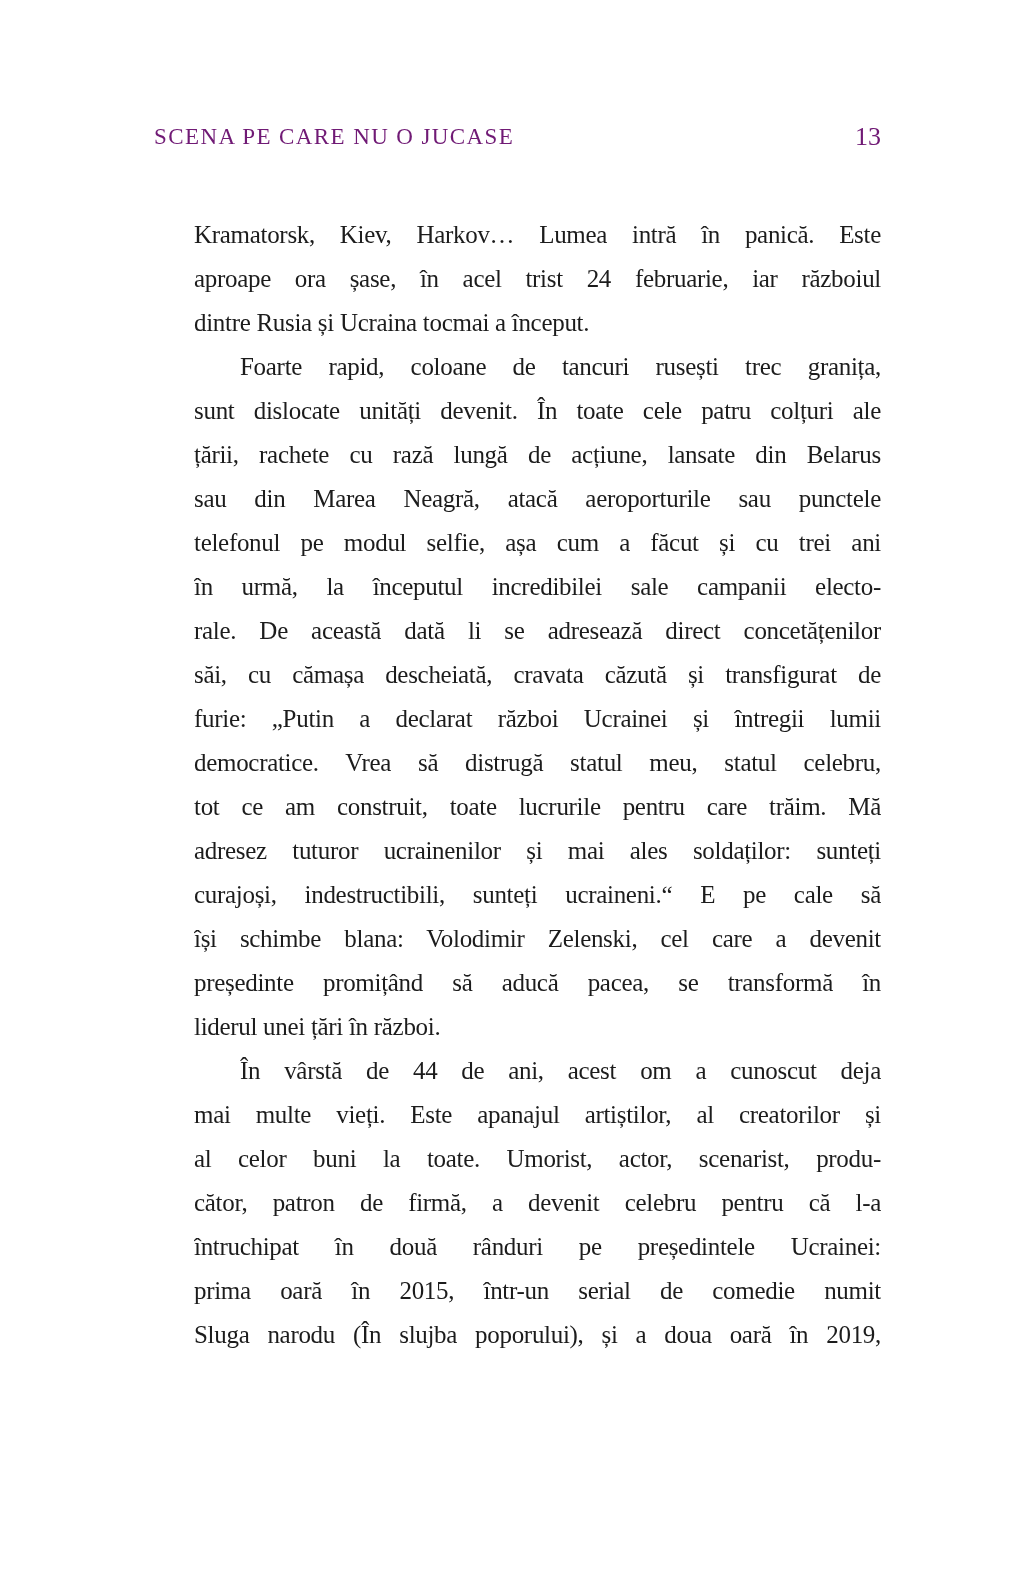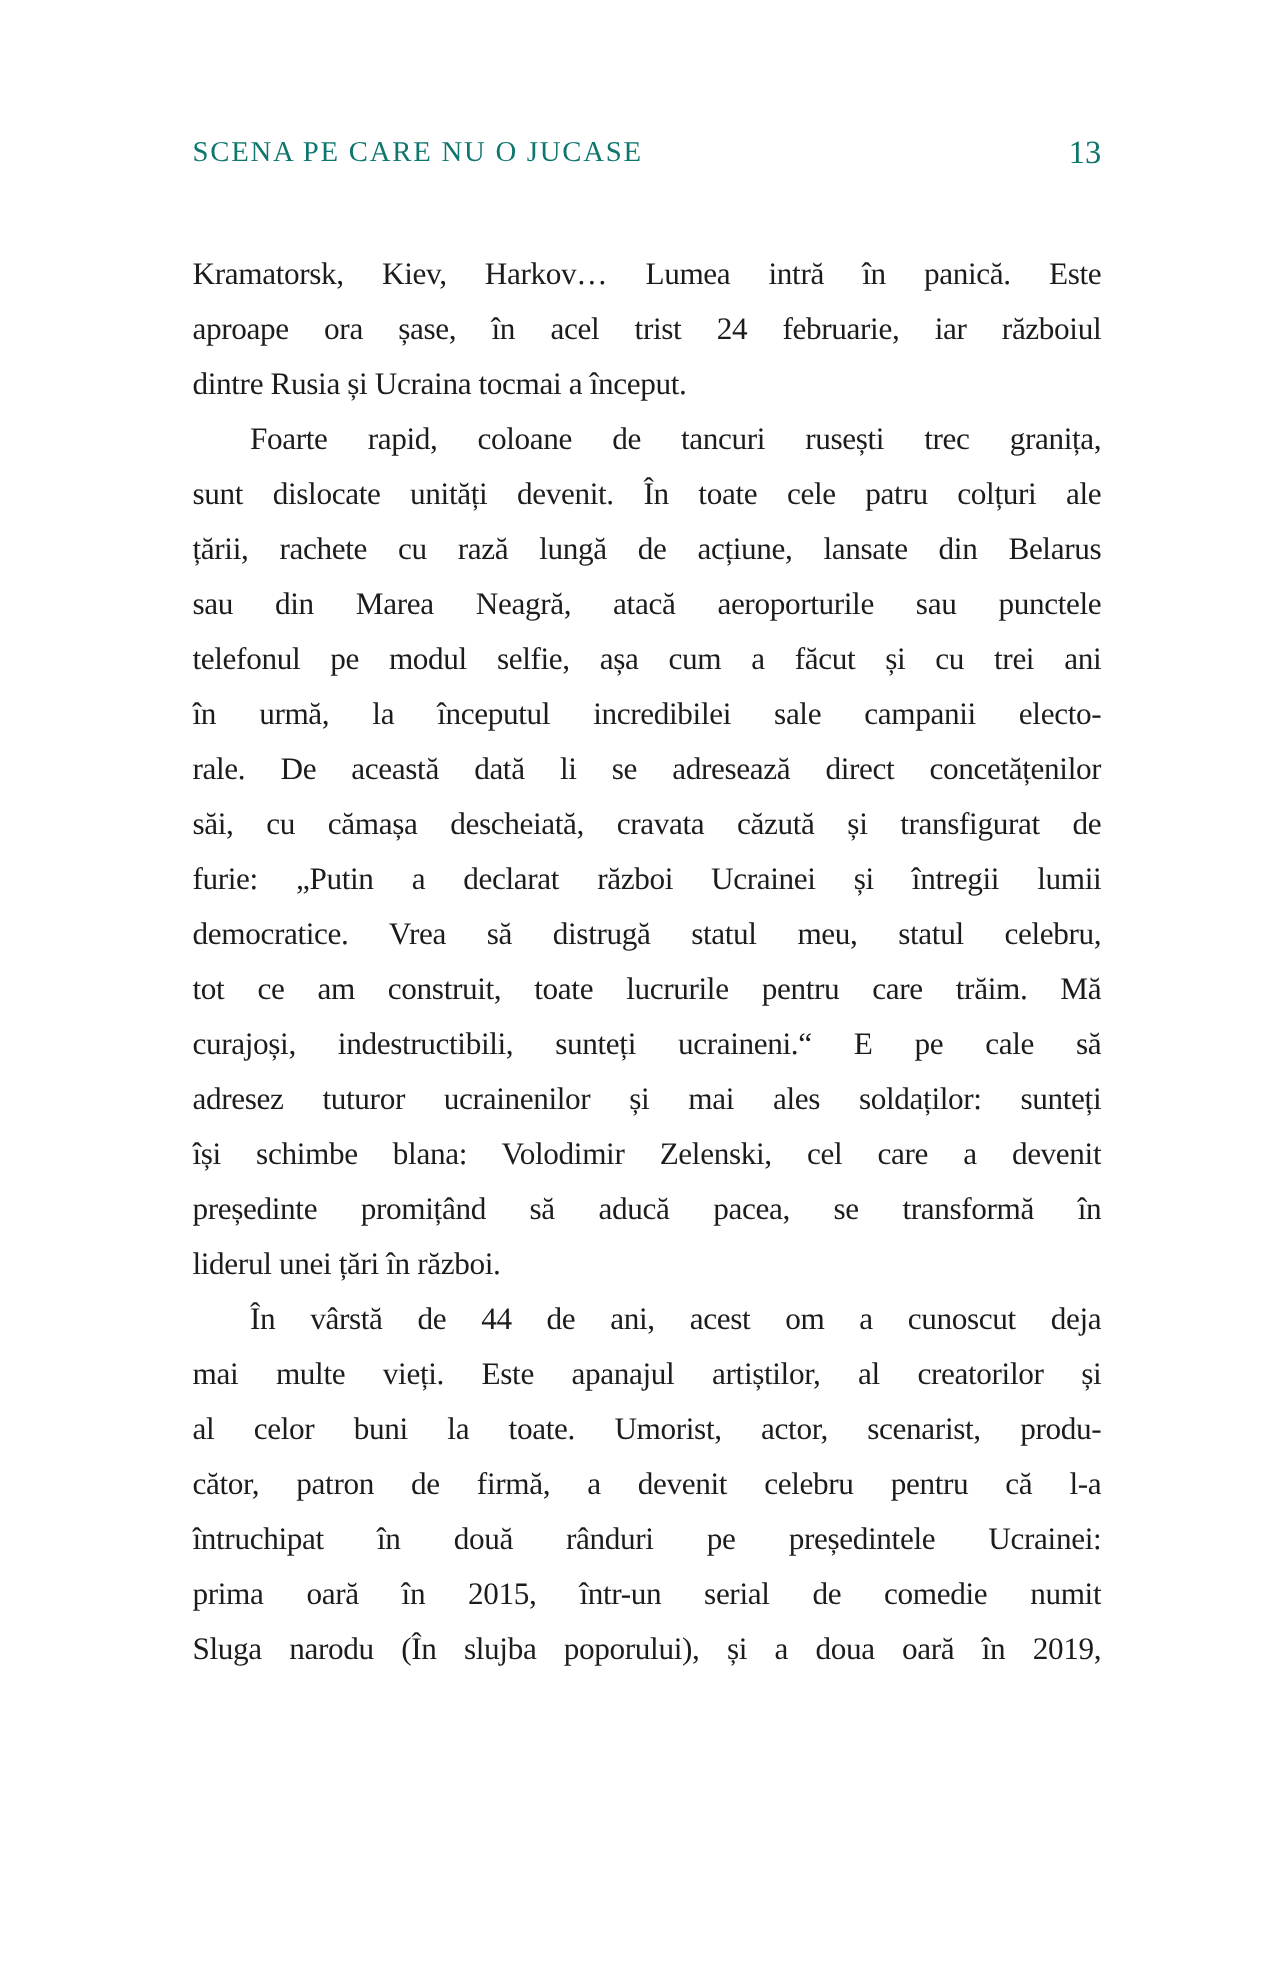--- a/index.html
+++ b/index.html
@@ -22,21 +22,22 @@
     top: 108px;
     width: 727px;
   }
   .running-header {
     display: flex;
     justify-content: space-between;
     align-items: flex-end;
     font-size: 23px;
     line-height: 28px;
     letter-spacing: 1.4px;
-    color: #0f766e;
+    color: #701a75;
+    margin-top: 15px;
   }
   .running-header .title {
     white-space: nowrap;
   }
   .running-header .pagenum {
     letter-spacing: 0;
     font-size: 26px;
   }
   .body-text {
     margin-top: 62px;
@@ -44,20 +45,21 @@
     line-height: 44px;
     letter-spacing: -0.3px;
     color: #1c1c1c;
   }
   .line {
     height: 44px;
     overflow: hidden;
     text-align: justify;
     text-align-last: justify;
     text-justify: inter-word;
+    margin-left: 40px;
   }
   .line.last {
     text-align-last: left;
   }
   .line.indent {
     text-indent: 46px;
   }
   .it {
   }
 </style>
@@ -78,22 +80,22 @@
         <div class="line"><span>sunt dislocate unități devenit. În toate cele patru colțuri ale</span></div>
         <div class="line"><span>țării, rachete cu rază lungă de acțiune, lansate din Belarus</span></div>
         <div class="line"><span>sau din Marea Neagră, atacă aeroporturile sau punctele</span></div>
         <div class="line"><span>telefonul pe modul </span><span class="it">selfie</span><span>, așa cum a făcut și cu trei ani</span></div>
         <div class="line"><span>în urmă, la începutul incredibilei sale campanii electo-</span></div>
         <div class="line"><span>rale. De această dată li se adresează direct concetățenilor</span></div>
         <div class="line"><span>săi, cu cămașa descheiată, cravata căzută și transfigurat de</span></div>
         <div class="line"><span>furie: „Putin a declarat război Ucrainei și întregii lumii</span></div>
         <div class="line"><span>democratice. Vrea să distrugă statul meu, statul celebru,</span></div>
         <div class="line"><span>tot ce am construit, toate lucrurile pentru care trăim. Mă</span></div>
+        <div class="line"><span>adresez tuturor ucrainenilor și mai ales soldaților: sunteți</span></div>
         <div class="line"><span>curajoși, indestructibili, sunteți ucraineni.“ E pe cale să</span></div>
-        <div class="line"><span>adresez tuturor ucrainenilor și mai ales soldaților: sunteți</span></div>
         <div class="line"><span>își schimbe blana: Volodimir Zelenski, cel care a devenit</span></div>
         <div class="line"><span>președinte promițând să aducă pacea, se transformă în</span></div>
         <div class="line last"><span>liderul unei țări în război.</span></div>
         <div class="line indent"><span>În vârstă de 44 de ani, acest om a cunoscut deja</span></div>
         <div class="line"><span>mai multe vieți. Este apanajul artiștilor, al creatorilor și</span></div>
         <div class="line"><span>al celor buni la toate. Umorist, actor, scenarist, produ-</span></div>
         <div class="line"><span>cător, patron de firmă, a devenit celebru pentru că l-a</span></div>
         <div class="line"><span>întruchipat în două rânduri pe președintele Ucrainei:</span></div>
         <div class="line"><span>prima oară în 2015, într-un serial de comedie numit</span></div>
         <div class="line"><span class="it">Sluga narodu</span><span> (</span><span class="it">În slujba poporului</span><span>), și a doua oară în 2019,</span></div>

